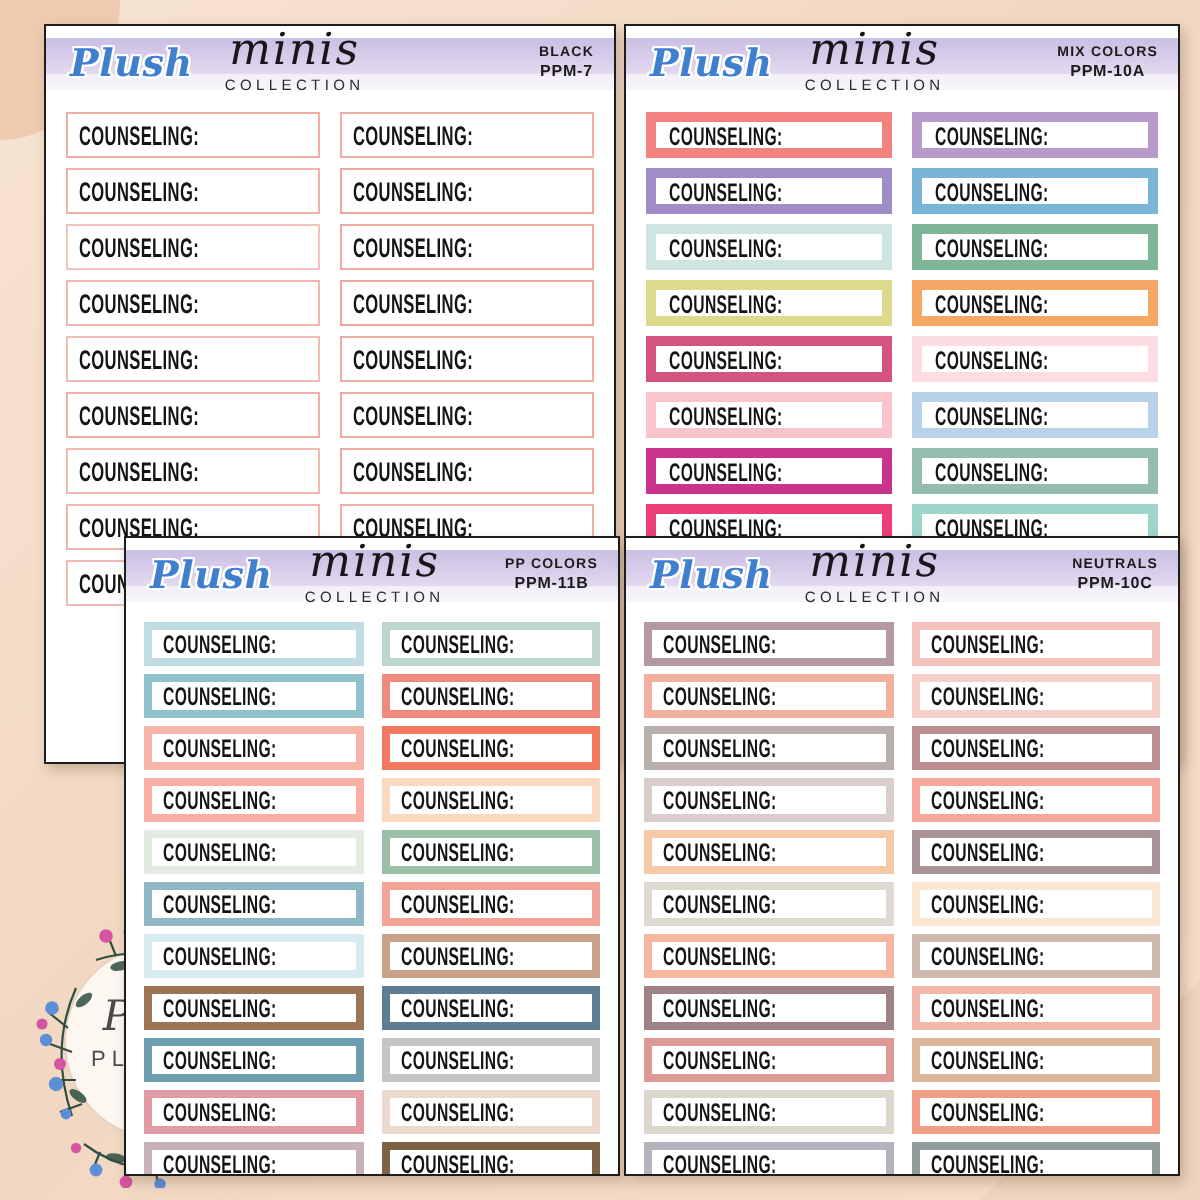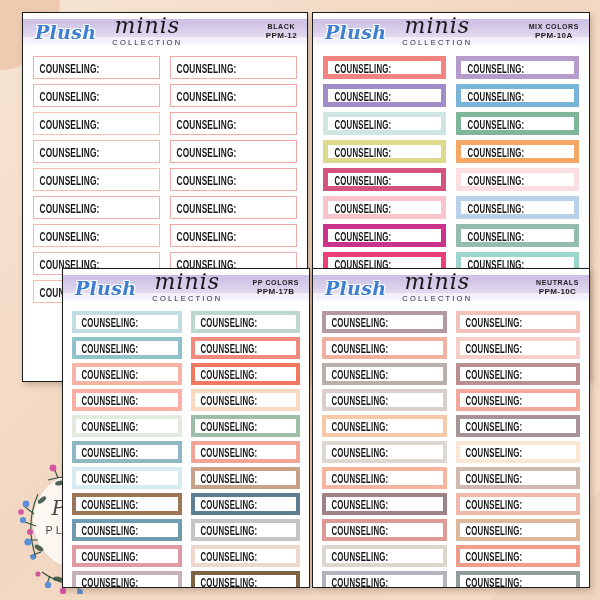--- a/index.html
+++ b/index.html
@@ -215,21 +215,21 @@
       <div class="stripe"></div>
       <div class="stripe-lite"></div>
       <div class="band-inner">
         <div class="brand">Plush</div>
         <div class="minis-wrap">
           <div class="minis">minis</div>
           <div class="collection">COLLECTION</div>
         </div>
         <div class="sku">
           <div class="sku-name">BLACK</div>
-          <div class="sku-code">PPM-12</div>
+          <div class="sku-code">PPM-7</div>
         </div>
       </div>
     </div>
     <div class="grid">
       <div class="sticker thin" style="border-color: rgb(239, 173, 166);">
         <div class="lbl">COUNSELING:</div>
       </div>
       <div class="sticker thin" style="border-color: rgb(239, 173, 166);">
         <div class="lbl">COUNSELING:</div>
       </div>
@@ -397,21 +397,21 @@
       <div class="stripe"></div>
       <div class="stripe-lite"></div>
       <div class="band-inner">
         <div class="brand">Plush</div>
         <div class="minis-wrap">
           <div class="minis">minis</div>
           <div class="collection">COLLECTION</div>
         </div>
         <div class="sku">
           <div class="sku-name">PP COLORS</div>
-          <div class="sku-code">PPM-17B</div>
+          <div class="sku-code">PPM-11B</div>
         </div>
       </div>
     </div>
     <div class="grid tight">
       <div class="sticker med" style="border-color: rgb(191, 221, 227); background: rgb(191, 221, 227);">
         <div class="inner">
           <div class="lbl">COUNSELING:</div>
         </div>
       </div>
       <div class="sticker med" style="border-color: rgb(189, 214, 207); background: rgb(189, 214, 207);">

